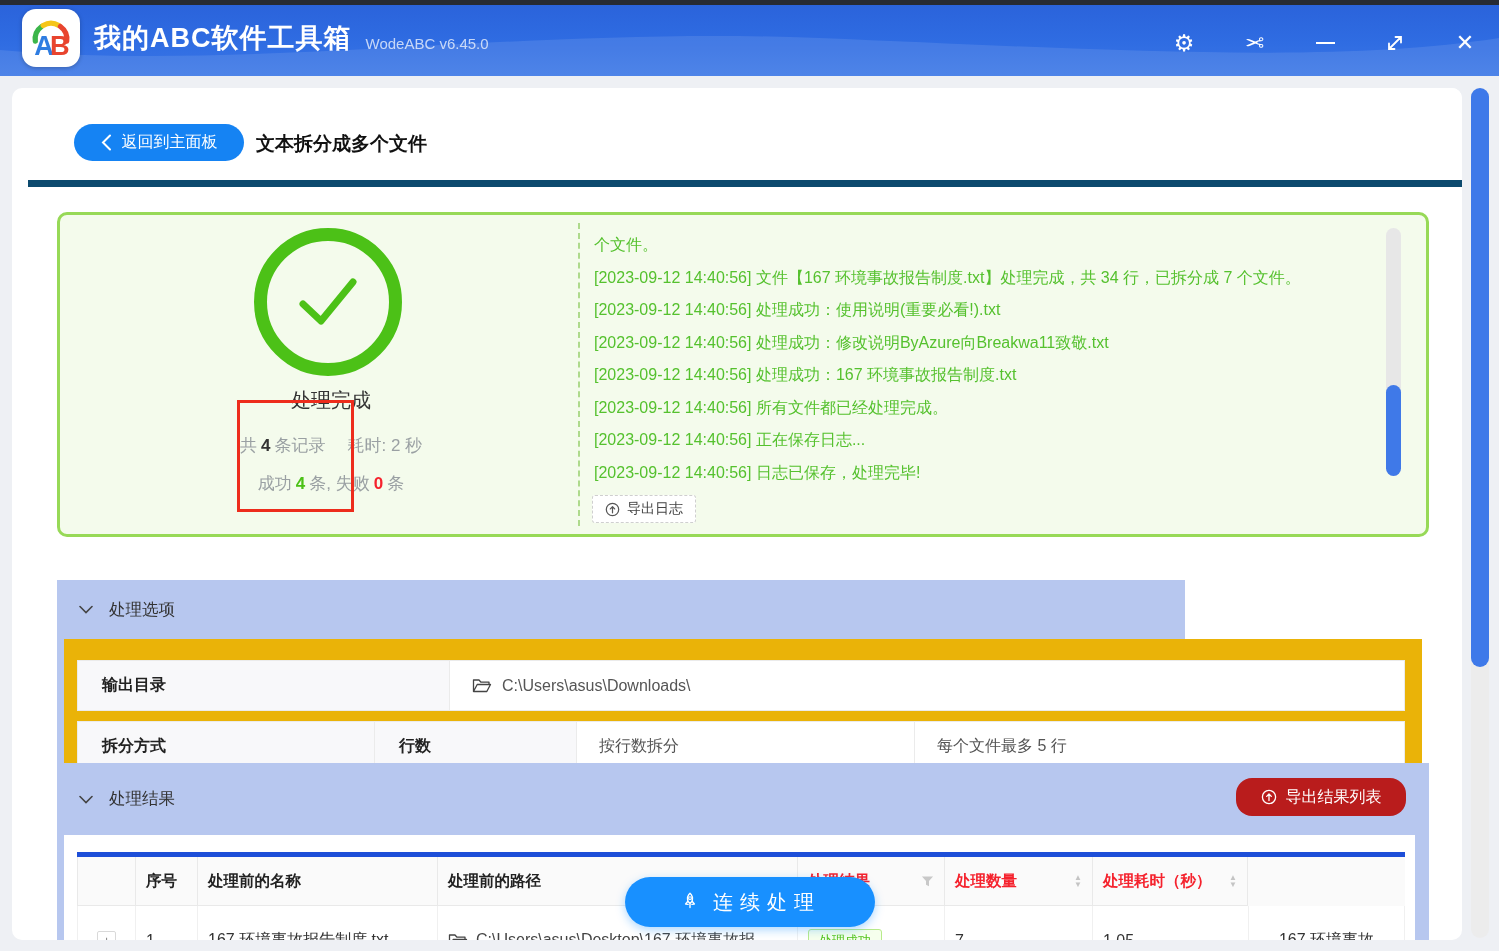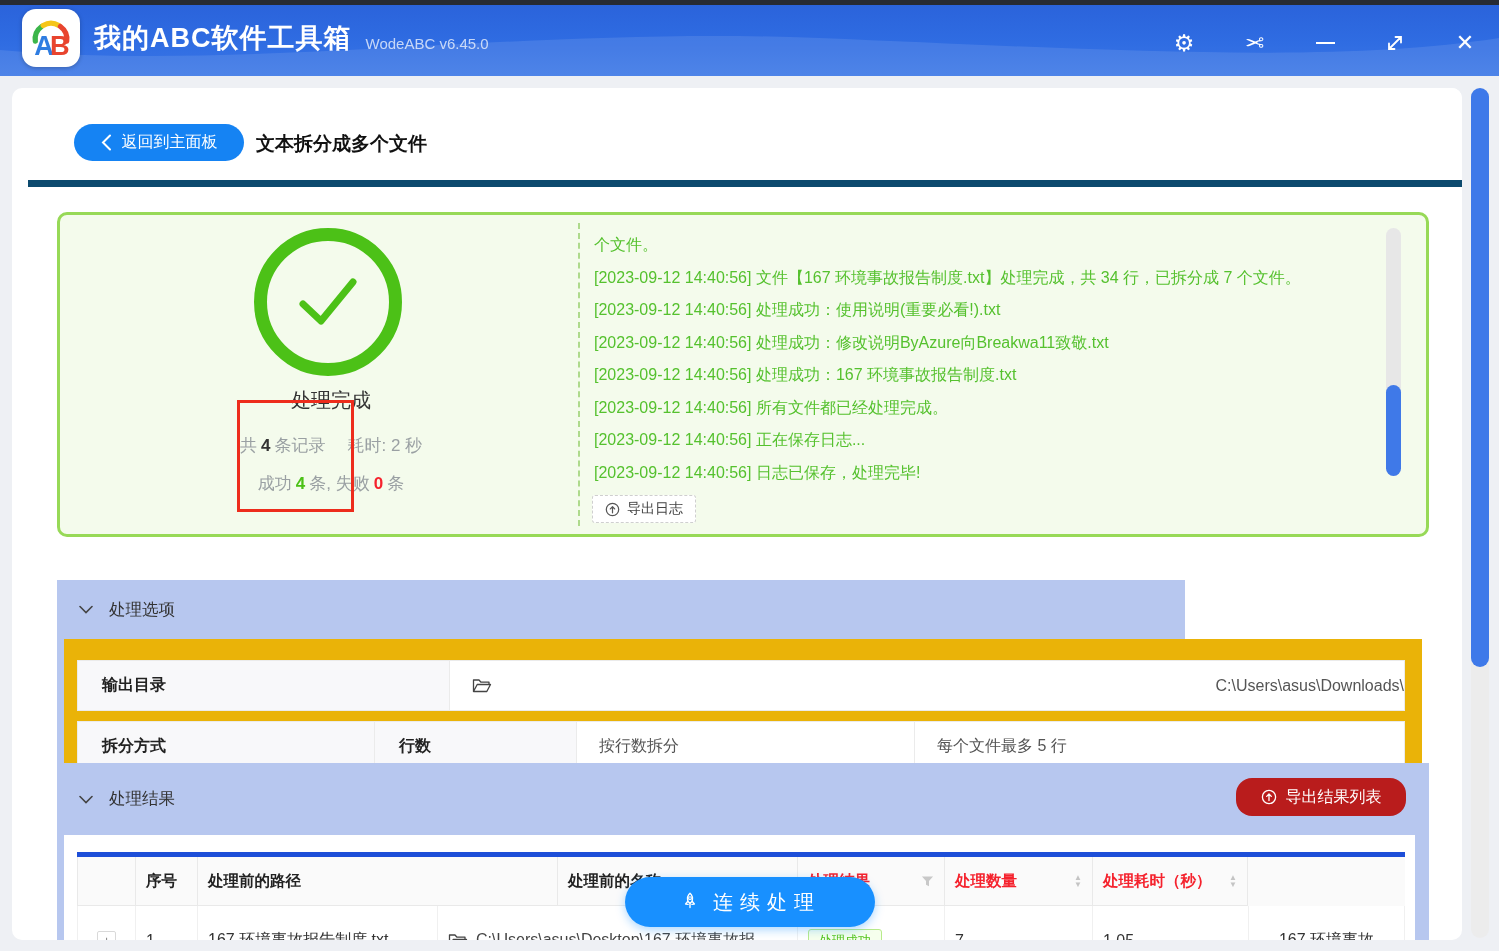--- a/index.html
+++ b/index.html
@@ -56,21 +56,21 @@
 
   
   .section1 { position:absolute; left:45px; top:462px; width:1128px; height:207px; background:#b7c7ef;margin-top:30px; }
   .section-head { height:59px; display:flex; align-items:center; padding-left:22px; gap:16px; }
   .section-title { font-size:16.5px; color:#333; }
   .sec1-body { position:absolute; left:7px; top:59px; width:1358px; height:148px; background:#eab308; }
   .form-row { position:absolute; left:13px; display:flex; height:51px; }
   .cell { border:1px solid #ebebeb; display:flex; align-items:center; font-size:16px; }
   .cell + .cell { border-left:none; }
   .label-cell { background:#f8f8fa; font-weight:bold; color:#222; padding-left:24px; }
-  .value-cell { background:#fff; color:#555; padding-left:22px; gap:10px;justify-content:space-between; }
+  .value-cell { background:#fff; color:#555; padding-left:22px; gap:10px; }
 
   .section2 { position:absolute; left:45px; top:675px; width:1372px; height:177px; background:#b7c7ef; }
   .sec2-head { position:relative; height:72px; display:flex; align-items:center; padding-left:22px; gap:16px; }
   .export-list-btn { position:absolute; left:1179px; top:15px; width:170px; height:38px; background:#b91c1c; border-radius:16px;
     color:#fff; font-size:16px; display:flex; align-items:center; justify-content:center; gap:9px; cursor:pointer; }
   .sec2-body { position:absolute; left:7px; top:72px; width:1351px; height:105px; background:#fff; }
 
   
   .tbl { position:absolute; left:13px; top:17px; width:1328px; }
   .tbl-head { display:flex; background:#fafafa; height:54px; border-top:5px solid #1d4ed8; }
@@ -233,22 +233,22 @@
             <path d="M8 11.5 V5.2 M5.7 7.4 L8 5 L10.3 7.4" fill="none" stroke="#fff" stroke-width="1.3" stroke-linecap="round" stroke-linejoin="round"></path>
           </svg>
           <span>导出结果列表</span>
         </div>
       </div>
       <div class="sec2-body">
         <div class="tbl">
           <div class="tbl-head">
             <div class="th" style="width:58px;"></div>
             <div class="th" style="width:62px;">序号</div>
+            <div class="th" style="width:240px;">处理前的名称</div>
             <div class="th" style="width:360px;">处理前的路径</div>
-            <div class="th" style="width:240px;">处理前的名称</div>
             <div class="th red" style="width:147px;">
               <span>处理结果</span>
               <svg class="funnel" width="13" height="13" viewBox="0 0 14 13">
                 <path d="M1 1 H13 L8.6 6 V11.5 L5.4 10 V6 Z" fill="#c8c8c8"></path>
               </svg>
             </div>
             <div class="th red" style="width:148px;">
               <span>处理数量</span>
               <span class="sorter">
                   <span>▲</span>

